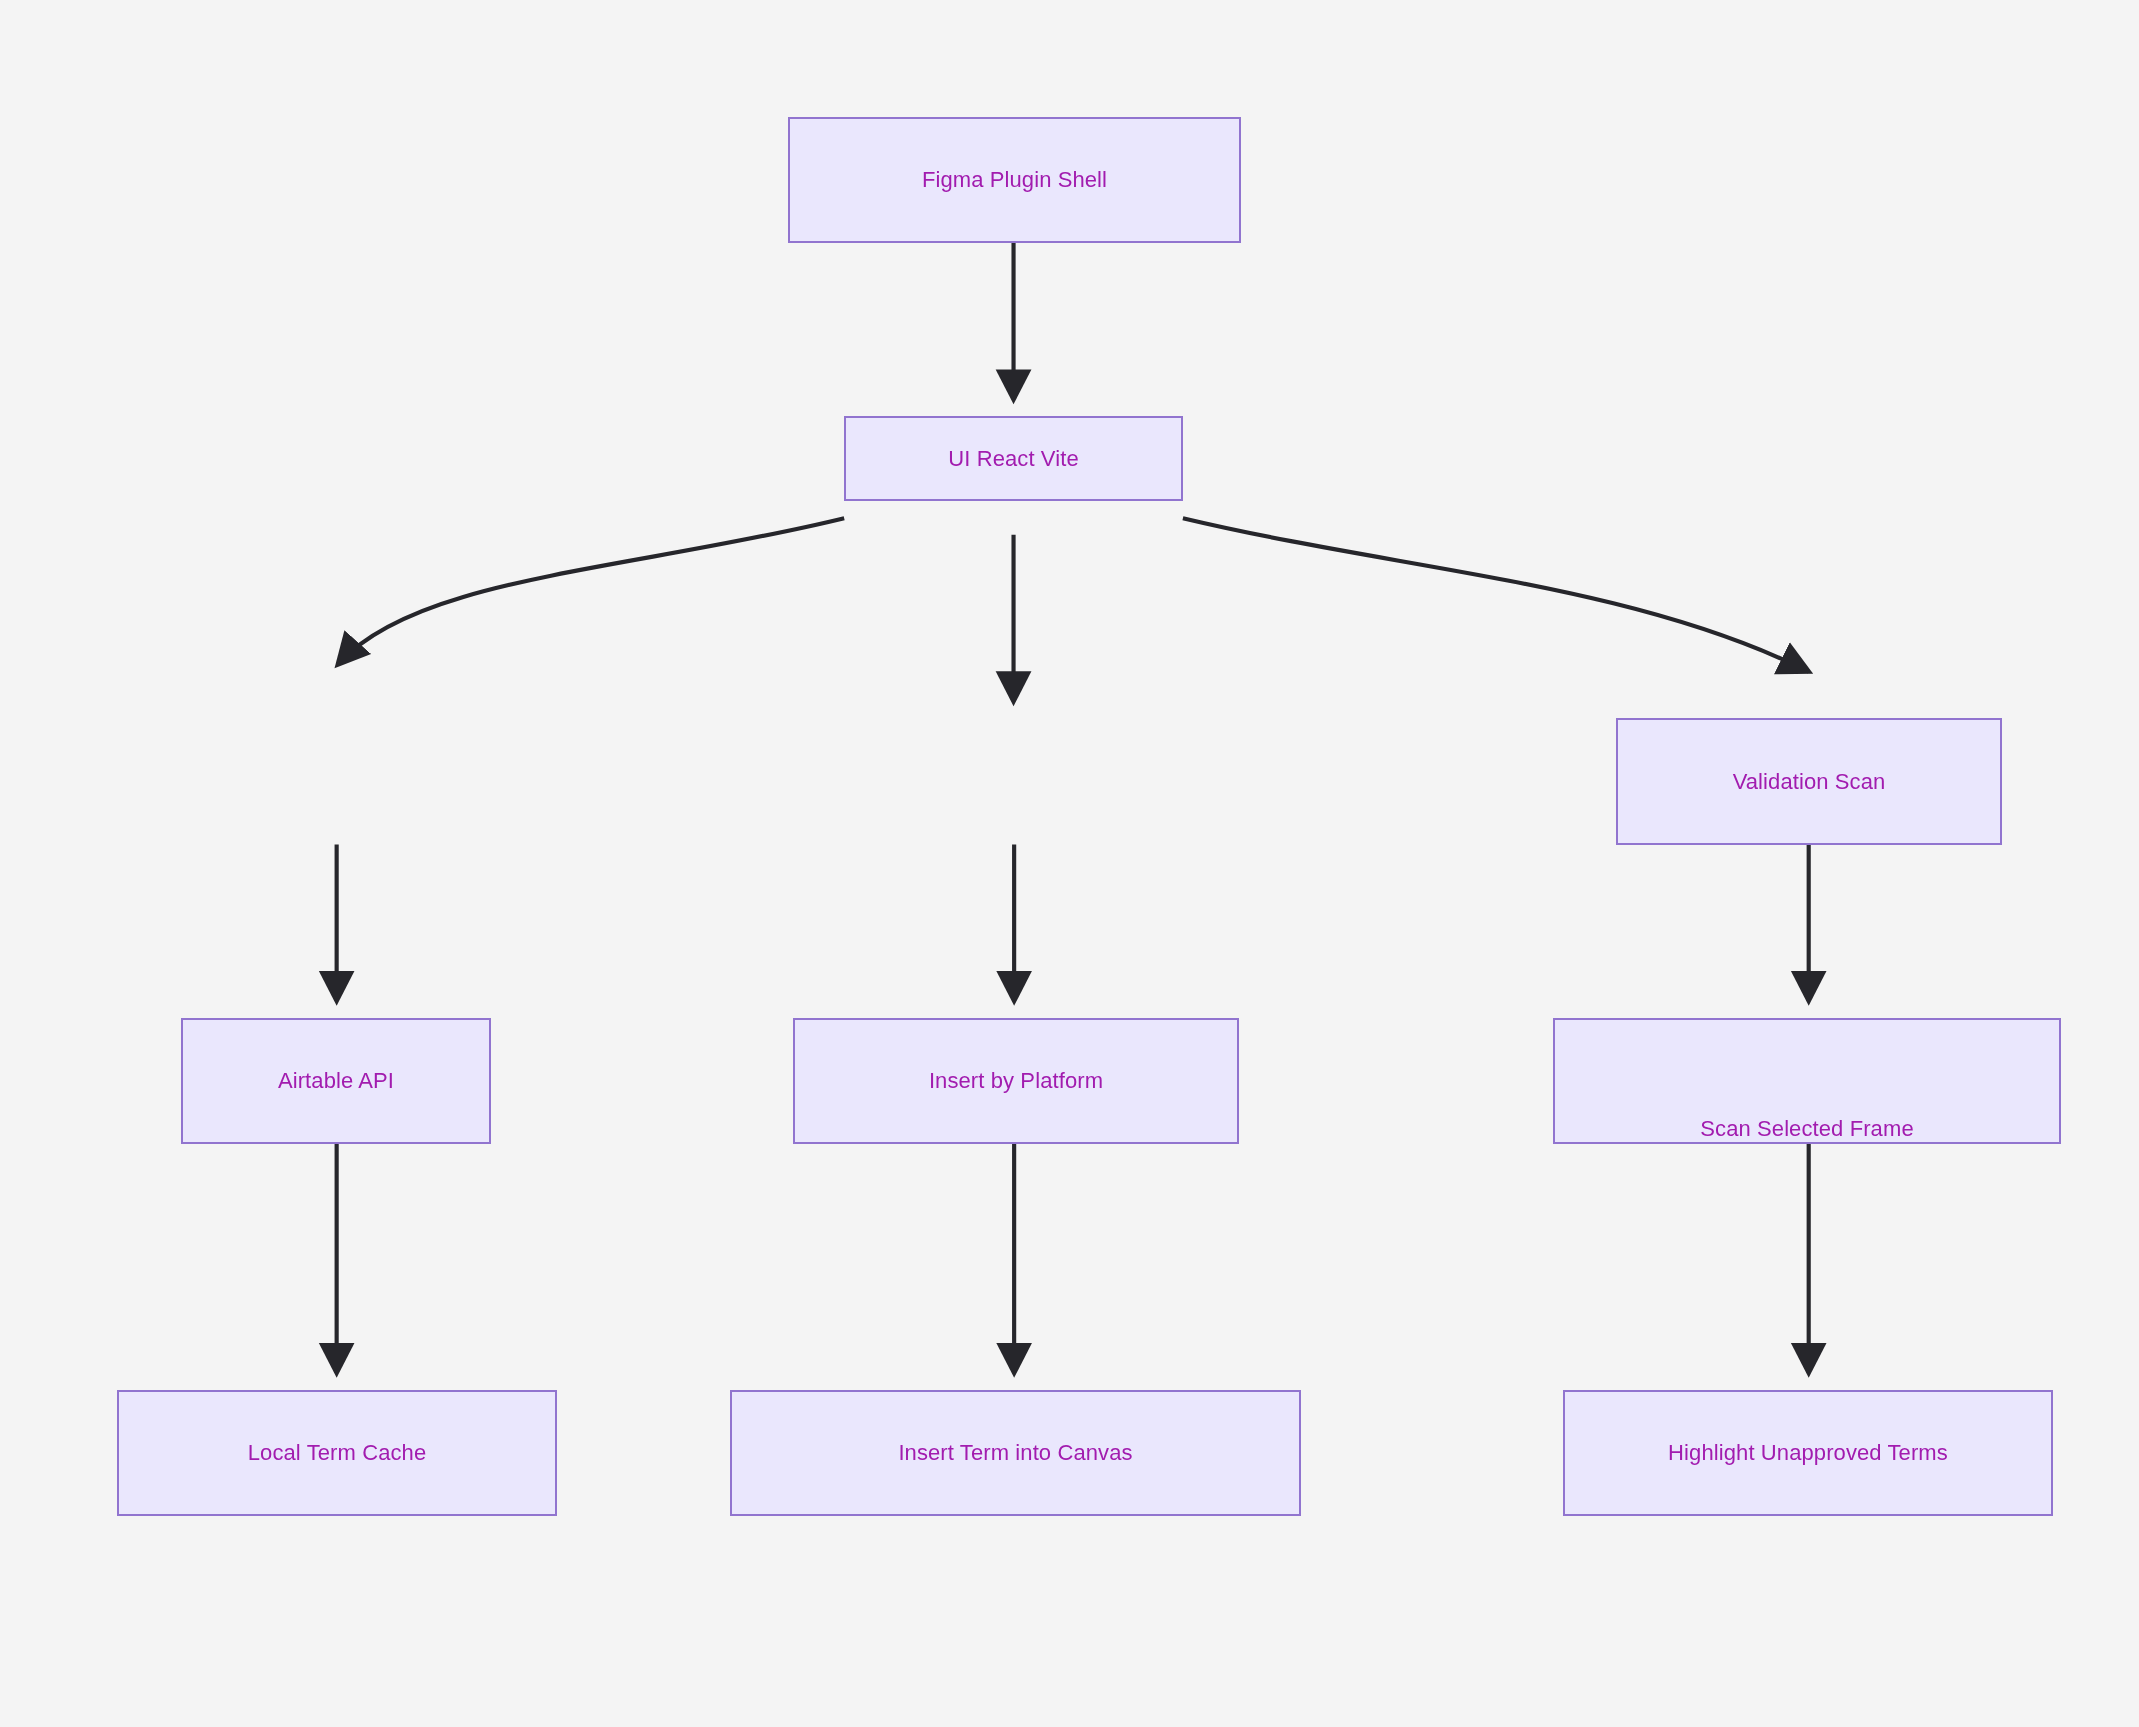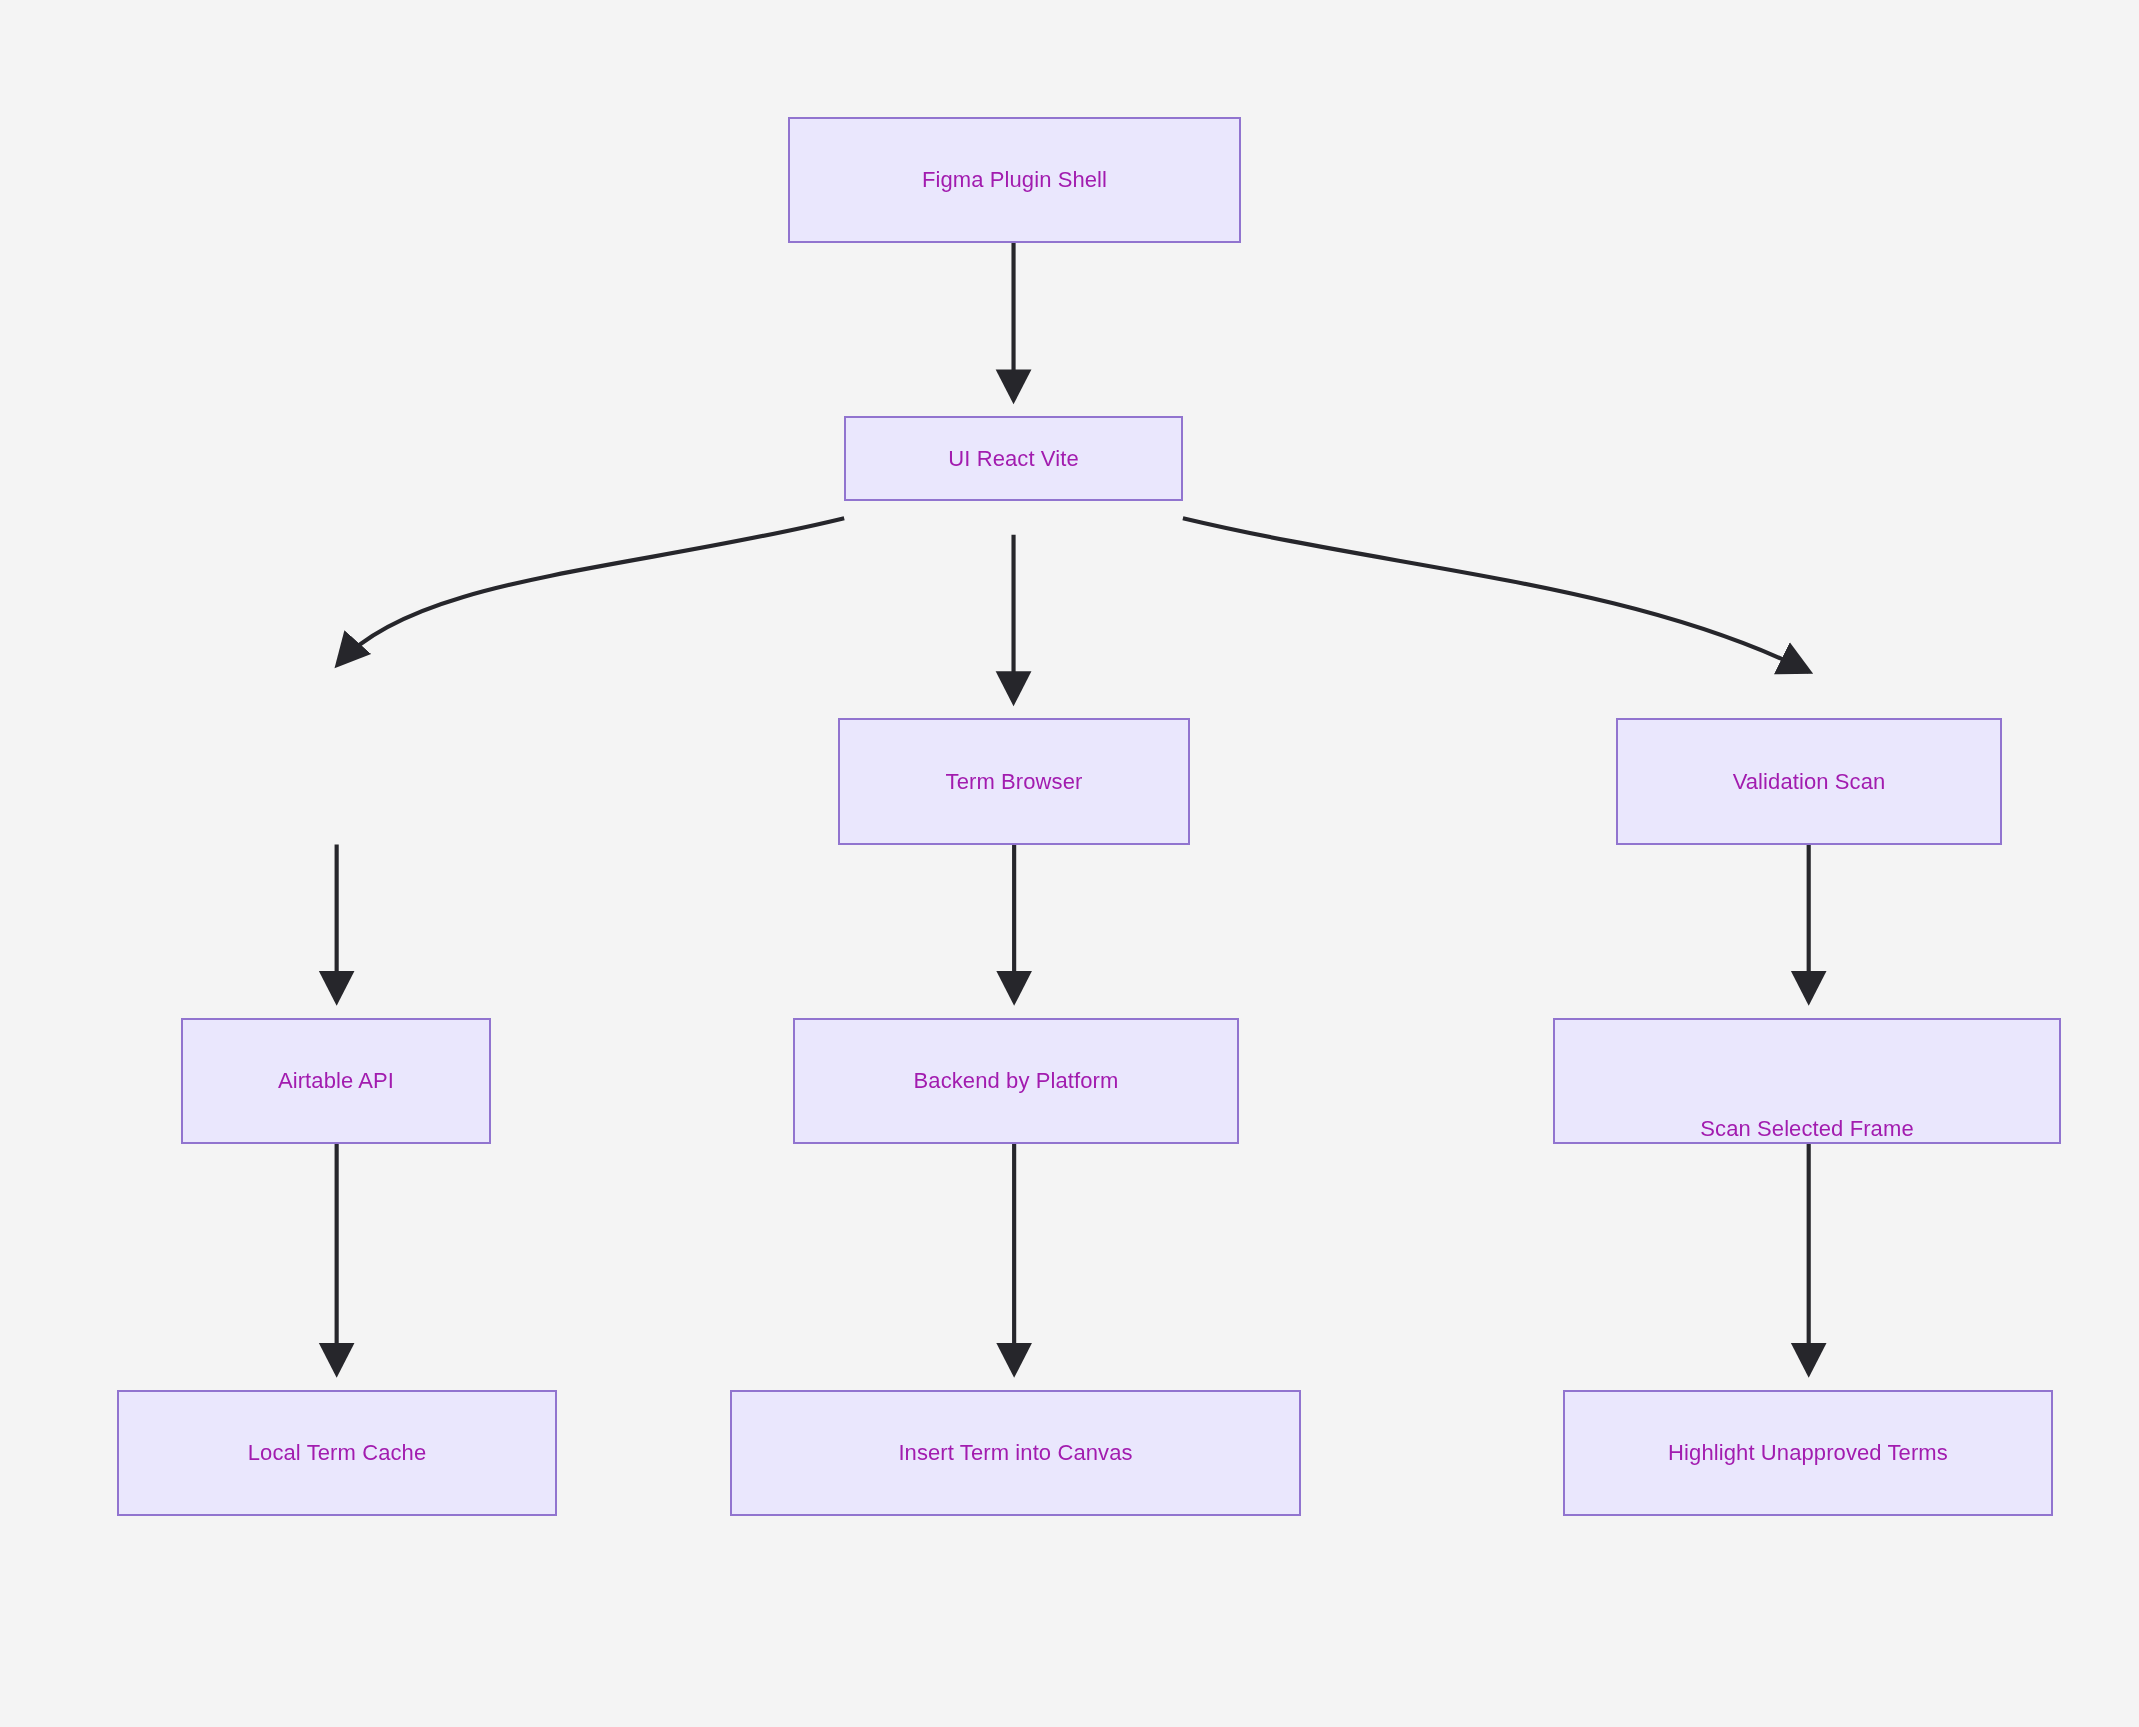--- a/index.html
+++ b/index.html
@@ -82,34 +82,31 @@
 
   <div class="flow-node" style="left:788px; top:117px; width:453px; height:126px;">
     <span class="node-label">Figma Plugin Shell</span>
   </div>
 
   <div class="flow-node" style="left:844px; top:416px; width:339px; height:85px;">
     <span class="node-label">UI React Vite</span>
   </div>
 
 
-  <div class="flow-node" style="left:838px; top:718px; width:352px; height:127px;">
-    <span class="node-label">Term Browser</span>
-  </div>
 
   <div class="flow-node" style="left:181px; top:1018px; width:310px; height:126px;">
     <span class="node-label">Airtable API</span>
   </div>
 
   <div class="flow-node" style="left:1616px; top:718px; width:386px; height:127px;">
     <span class="node-label">Validation Scan</span>
   </div>
 
   <div class="flow-node" style="left:793px; top:1018px; width:446px; height:126px;">
-    <span class="node-label">Backend by Platform</span>
+    <span class="node-label">Insert by Platform</span>
   </div>
 
   <div class="flow-node" style="left:1553px; top:1018px; width:508px; height:126px;align-items:flex-end;">
     <span class="node-label">Scan Selected Frame</span>
   </div>
 
   <div class="flow-node" style="left:117px; top:1390px; width:440px; height:126px;">
     <span class="node-label">Local Term Cache</span>
   </div>
 

